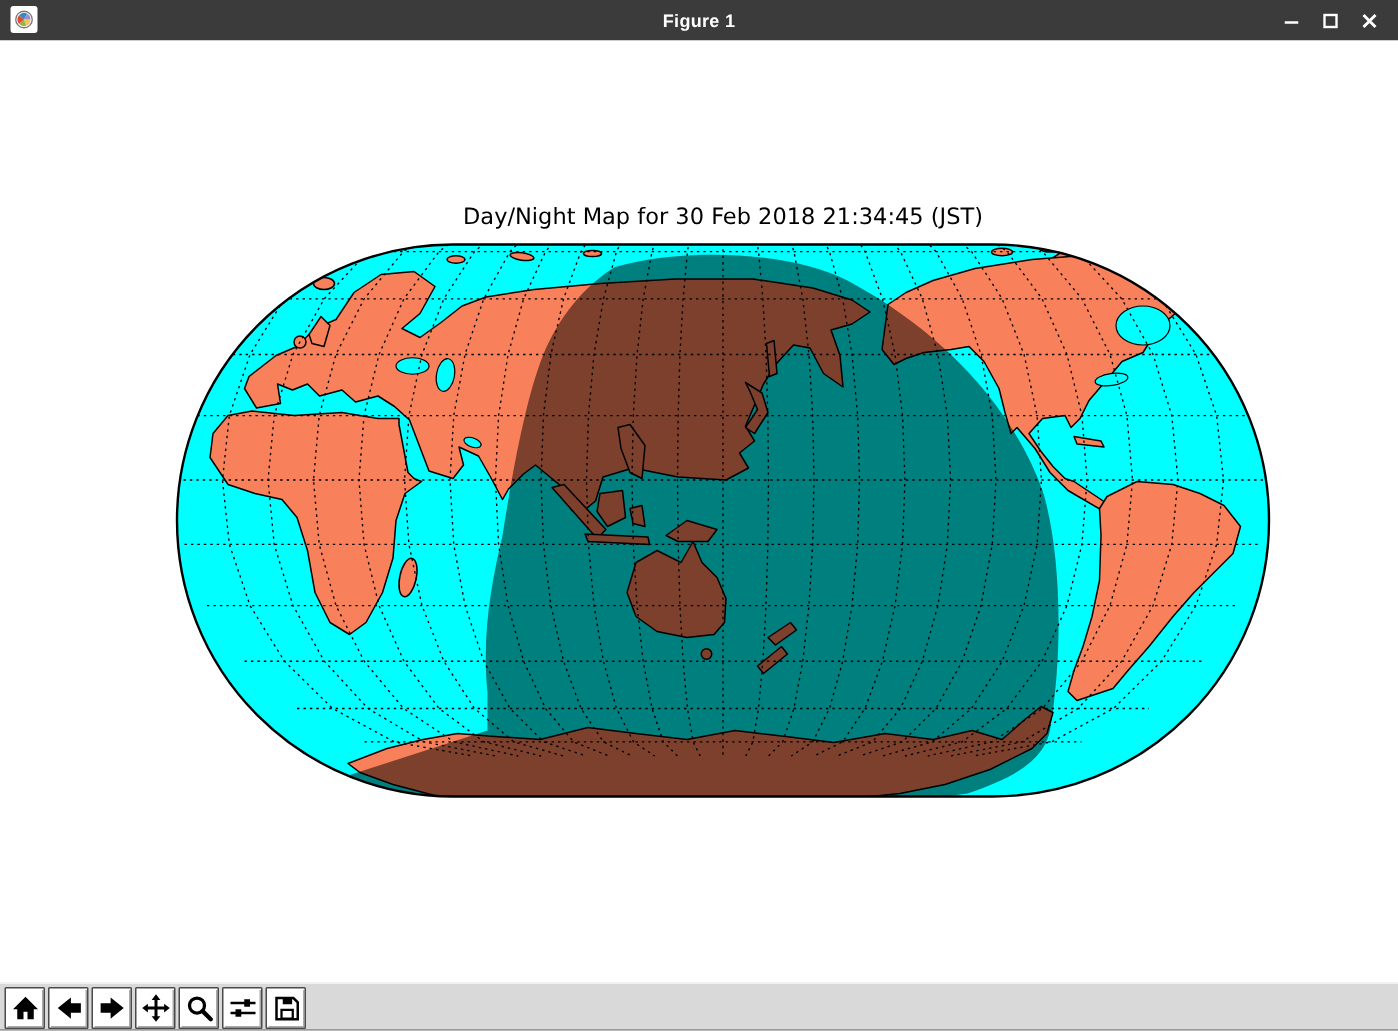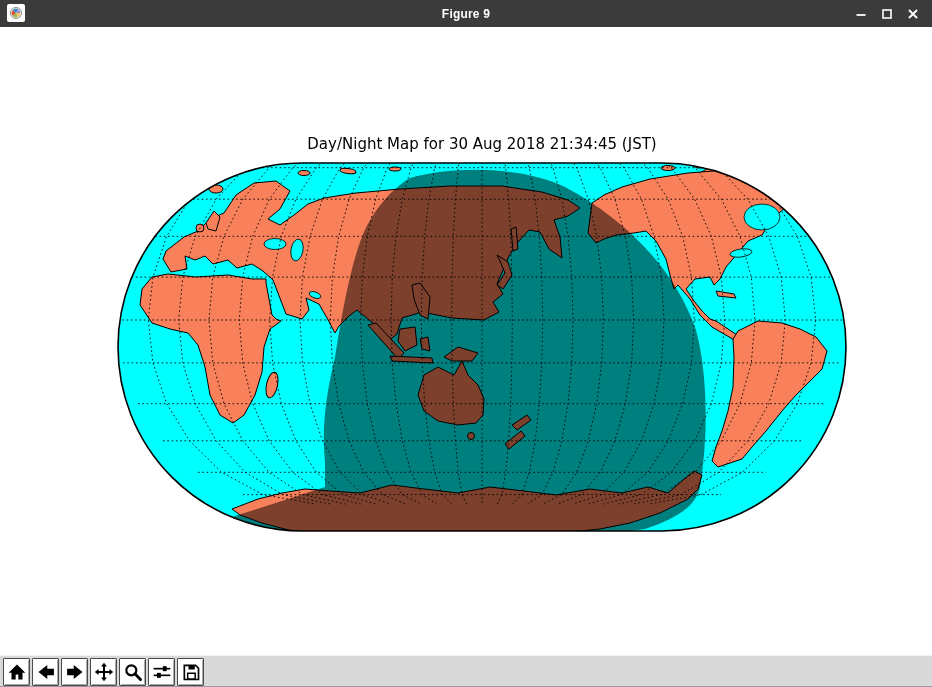--- a/index.html
+++ b/index.html
@@ -46,42 +46,42 @@
     <span id="app-icon" data-name="matplotlib-logo-icon">
       <svg width="14" height="14" viewBox="0 0 16 16">
         <circle cx="8" cy="8" r="6.3" fill="#fff" stroke="#777" stroke-width="1"></circle>
         <path d="M8 8 L13 8 A5 5 0 0 1 9.7 12.7 Z" fill="#fbc15e"></path>
         <path d="M8 8 L9.7 12.7 A5 5 0 0 1 4.2 11.2 Z" fill="#8eba42"></path>
         <path d="M8 8 L4.2 11.2 A5 5 0 0 1 4.2 4.8 Z" fill="#e24a33"></path>
         <path d="M8 8 L4.2 4.8 A5 5 0 0 1 10.5 3.67 Z" fill="#348abd"></path>
         <path d="M8 8 L10.5 3.67 A5 5 0 0 1 13 8 Z" fill="#988ed5"></path>
       </svg>
     </span>
-    <span id="window-title" data-name="window-title">Figure 9</span>
+    <span id="window-title" data-name="window-title">Figure 1</span>
     <span id="win-controls" data-name="window-controls">
       <span class="win-btn" data-name="minimize-button" title="–">
         <svg width="12" height="12" viewBox="0 0 12 12">
             <line x1="1.5" y1="7" x2="10.5" y2="7" stroke="#fff" stroke-width="1.8"></line>
           </svg>
       </span>
       <span class="win-btn" data-name="maximize-button" title="□">
         <svg width="12" height="12" viewBox="0 0 12 12">
             <rect x="2" y="2" width="8" height="8" fill="none" stroke="#fff" stroke-width="1.6"></rect>
           </svg>
       </span>
       <span class="win-btn" data-name="close-button" title="✕">
         <svg width="12" height="12" viewBox="0 0 12 12">
             <path d="M2 2 L10 10 M10 2 L2 10" stroke="#fff" stroke-width="1.9"></path>
           </svg>
       </span>
     </span>
   </div>
 
   <div id="figure-canvas" data-name="figure-canvas">
-    <div id="plot-title" data-name="plot-title">Day/Night Map for 30 Aug 2018 21:34:45 (JST)</div>
+    <div id="plot-title" data-name="plot-title">Day/Night Map for 30 Feb 2018 21:34:45 (JST)</div>
 
     <svg id="map-svg" data-name="day-night-world-map" width="932" height="628" viewBox="0 0 932 628">
       <defs>
         <clipPath id="mapclip">
           <path d="M302,136 L662,136 A184,184 0 0 1 662,504 L302,504 A184,184 0 0 1 302,136 Z"></path>
         </clipPath>
       </defs>
 
       <g clip-path="url(#mapclip)">
 

